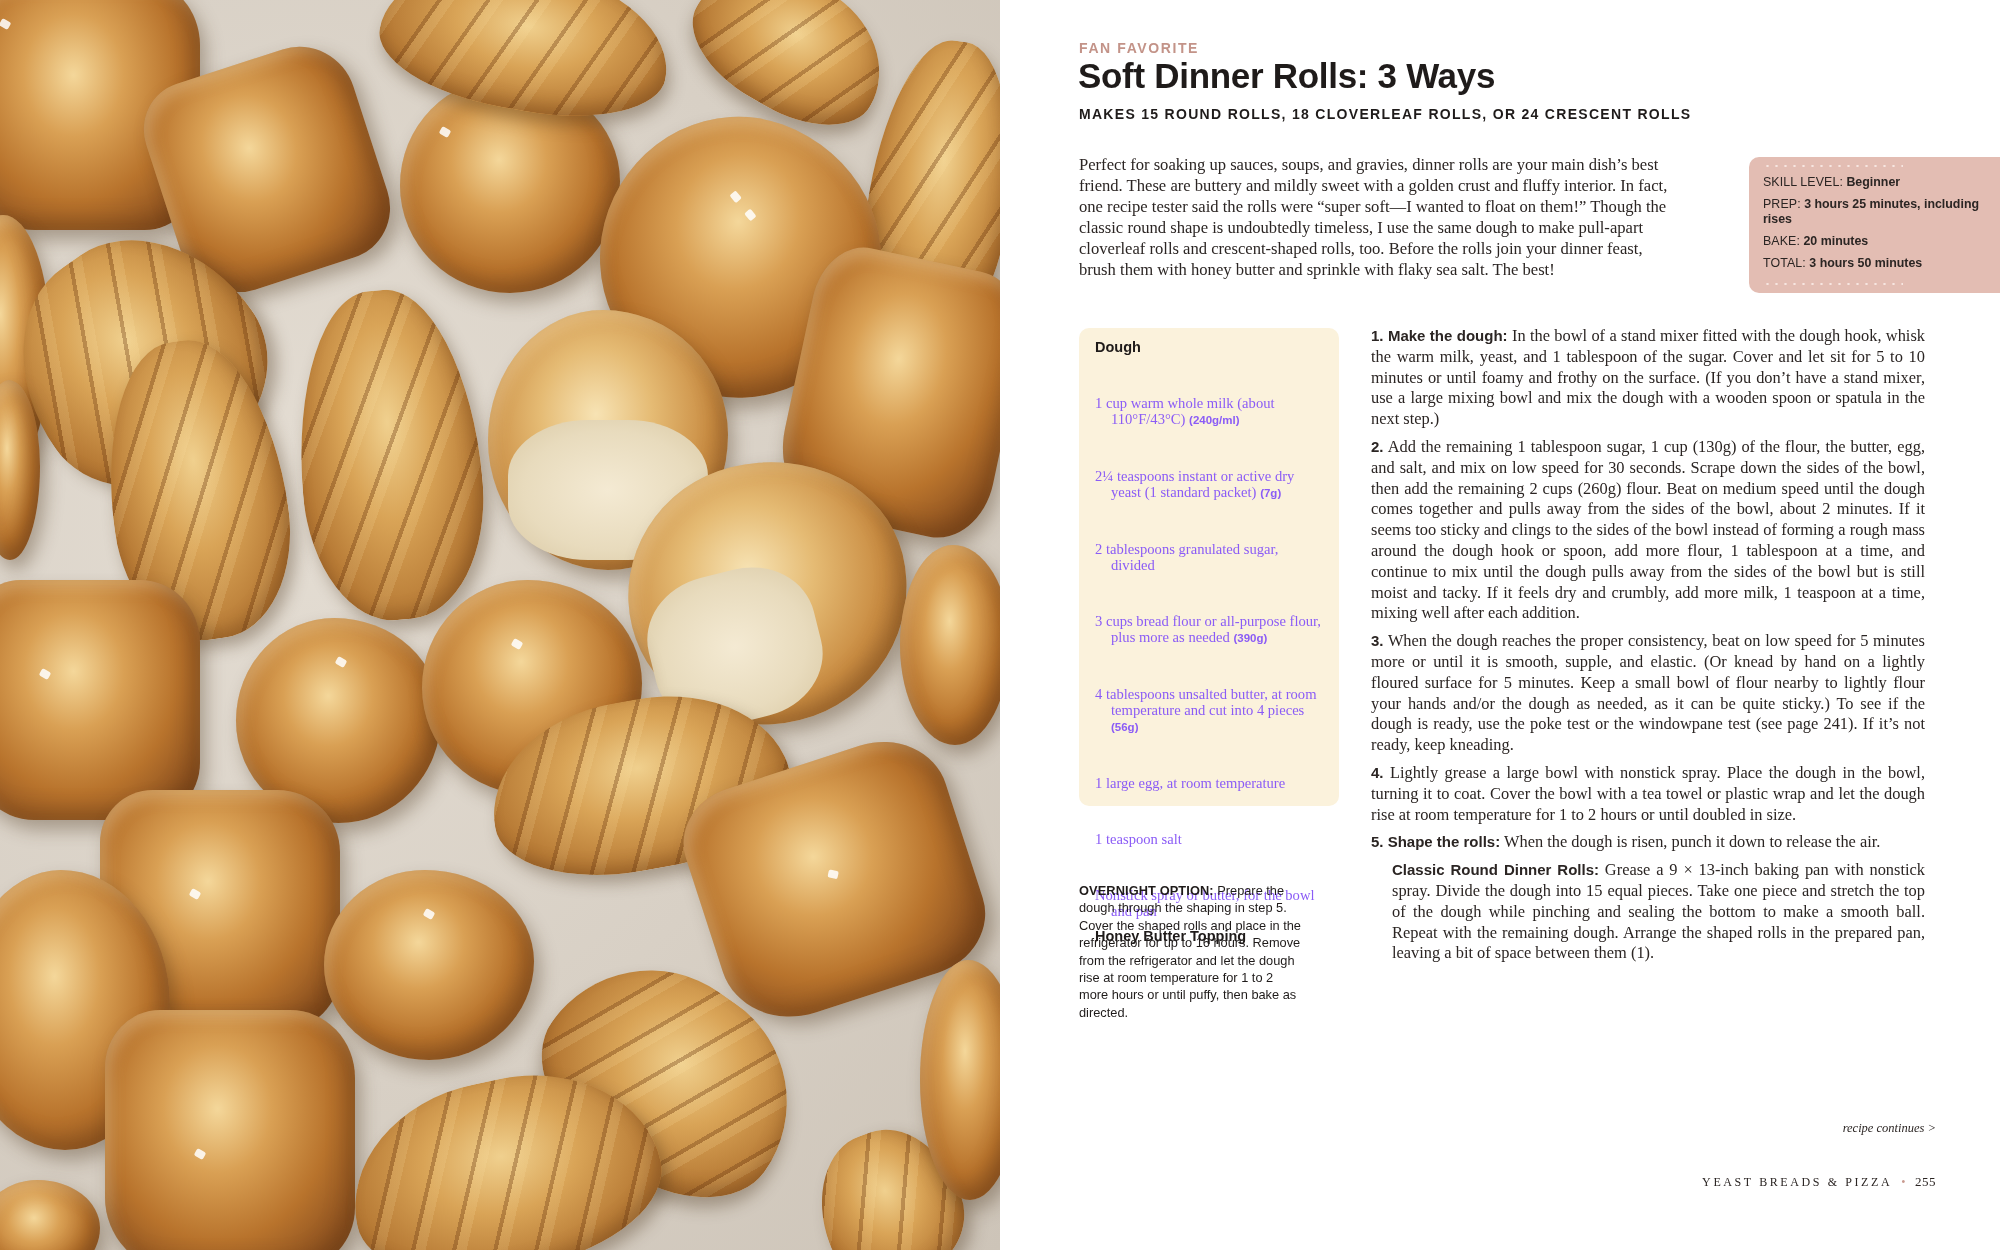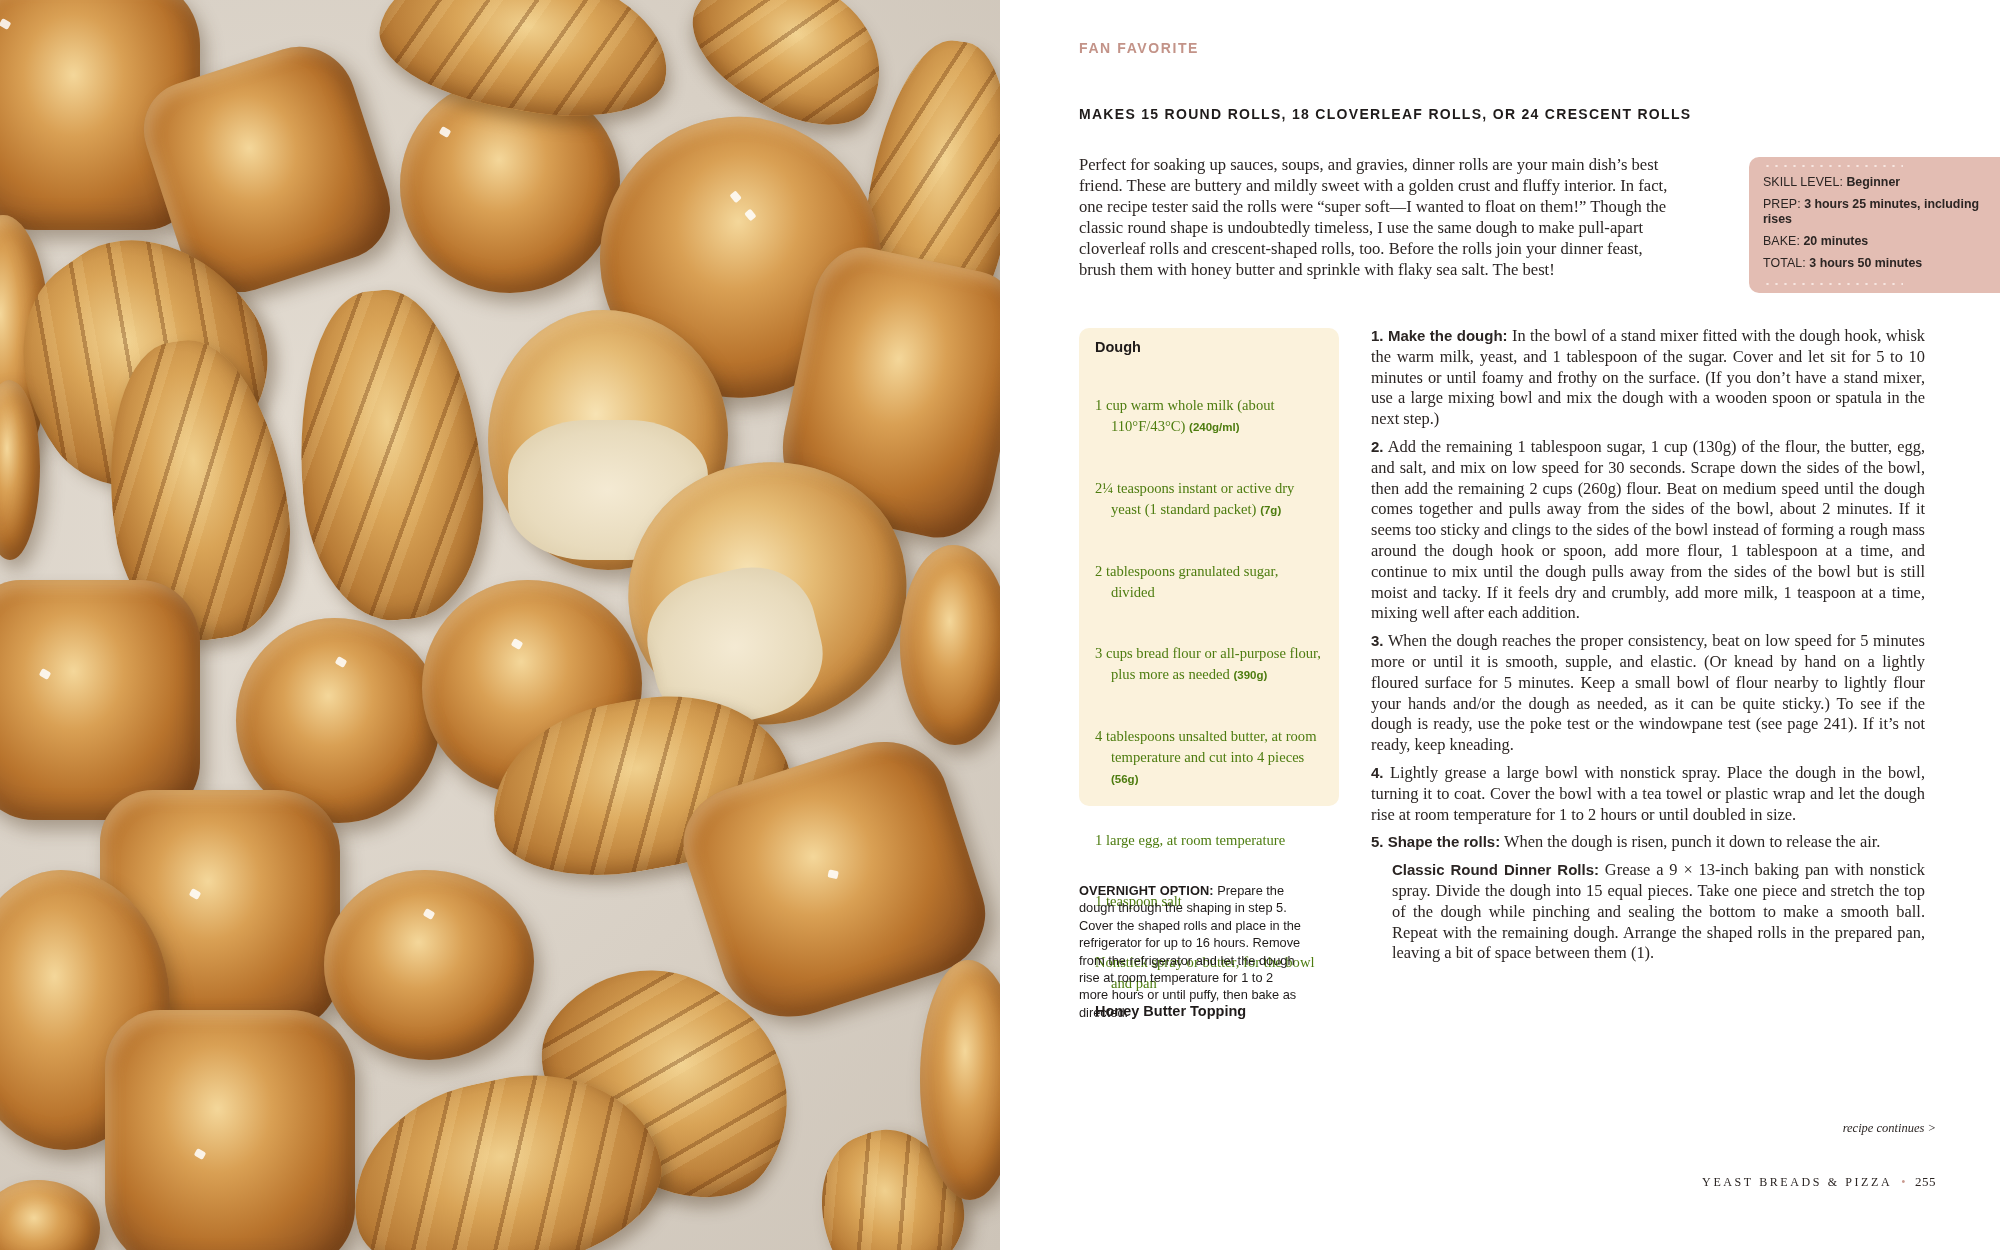--- a/index.html
+++ b/index.html
@@ -81,21 +81,21 @@
       position: absolute; left: 79px; top: 328px; width: 260px; height: 478px;
       background: #fbf2dc; border-radius: 10px; padding: 11px 15px 0 16px;
     }
     .ingredients h3 {
       font-family: "Liberation Sans", sans-serif; font-size: 14.5px; font-weight: bold; color: #1f1b1a;
       margin-bottom: 5px;
     }
     .ingredients h3.second { margin-top: 9px; }
     .ingredients ul { list-style: none; }
     .ingredients li {
-      font-family: "Liberation Serif", serif; font-size: 14.6px; line-height: 21px; color: #4d7c0f;
+      font-family: "Liberation Serif", serif; font-size: 14.6px; line-height: 16px; color: #8b5cf6;
       padding-left: 16px; text-indent: -16px; margin-bottom: 7px; margin-top: 40px;
     }
     .ingredients li .wt {
       font-family: "Liberation Sans", sans-serif; font-size: 11.5px; font-weight: bold;
     }
 
     .note {
       position: absolute; left: 79px; width: 222px;
       font-family: "Liberation Sans", sans-serif; font-size: 12.8px; line-height: 17.4px; color: #1f1b1a;
     }
@@ -183,20 +183,21 @@
     </div>
   <div class="crescent" style="left:350px;top:1080px;width:310px;height:190px;transform:rotate(-12deg);"></div>
   <div class="crescent" style="left:820px;top:1130px;width:140px;height:150px;transform:rotate(-20deg);"></div>
   <div class="roll" style="left:920px;top:960px;width:100px;height:240px;"></div>
   <div class="roll" style="left:-20px;top:1180px;width:120px;height:100px;"></div>
 </div>
 
 <div class="page">
 
   <div class="eyebrow">FAN FAVORITE</div>
+  <h1 class="title">Soft Dinner Rolls: 3 Ways</h1>
   <div class="yield">MAKES 15 ROUND ROLLS, 18 CLOVERLEAF ROLLS, OR 24 CRESCENT ROLLS</div>
 
   <p class="intro">Perfect for soaking up sauces, soups, and gravies, dinner rolls are your main dish’s best friend. These are buttery and mildly sweet with a golden crust and fluffy interior. In fact, one recipe tester said the rolls were “super soft—I wanted to float on them!” Though the classic round shape is undoubtedly timeless, I use the same dough to make pull-apart cloverleaf rolls and crescent-shaped rolls, too. Before the rolls join your dinner feast, brush them with honey butter and sprinkle with flaky sea salt. The best!</p>
 
   <div class="timebox">
     <div class="dots top"></div>
     <div class="row">
       <span class="label">SKILL LEVEL:</span>
       <span class="value">Beginner</span>
     </div>

